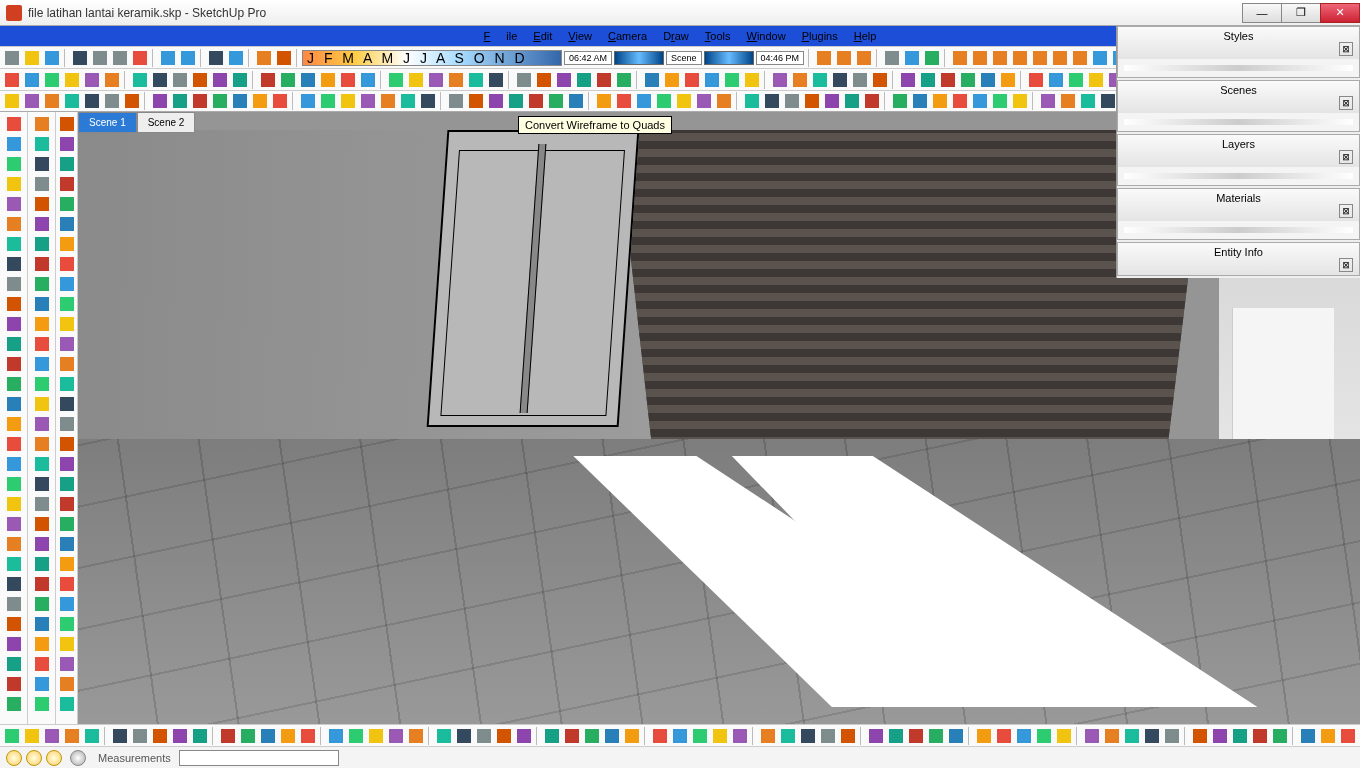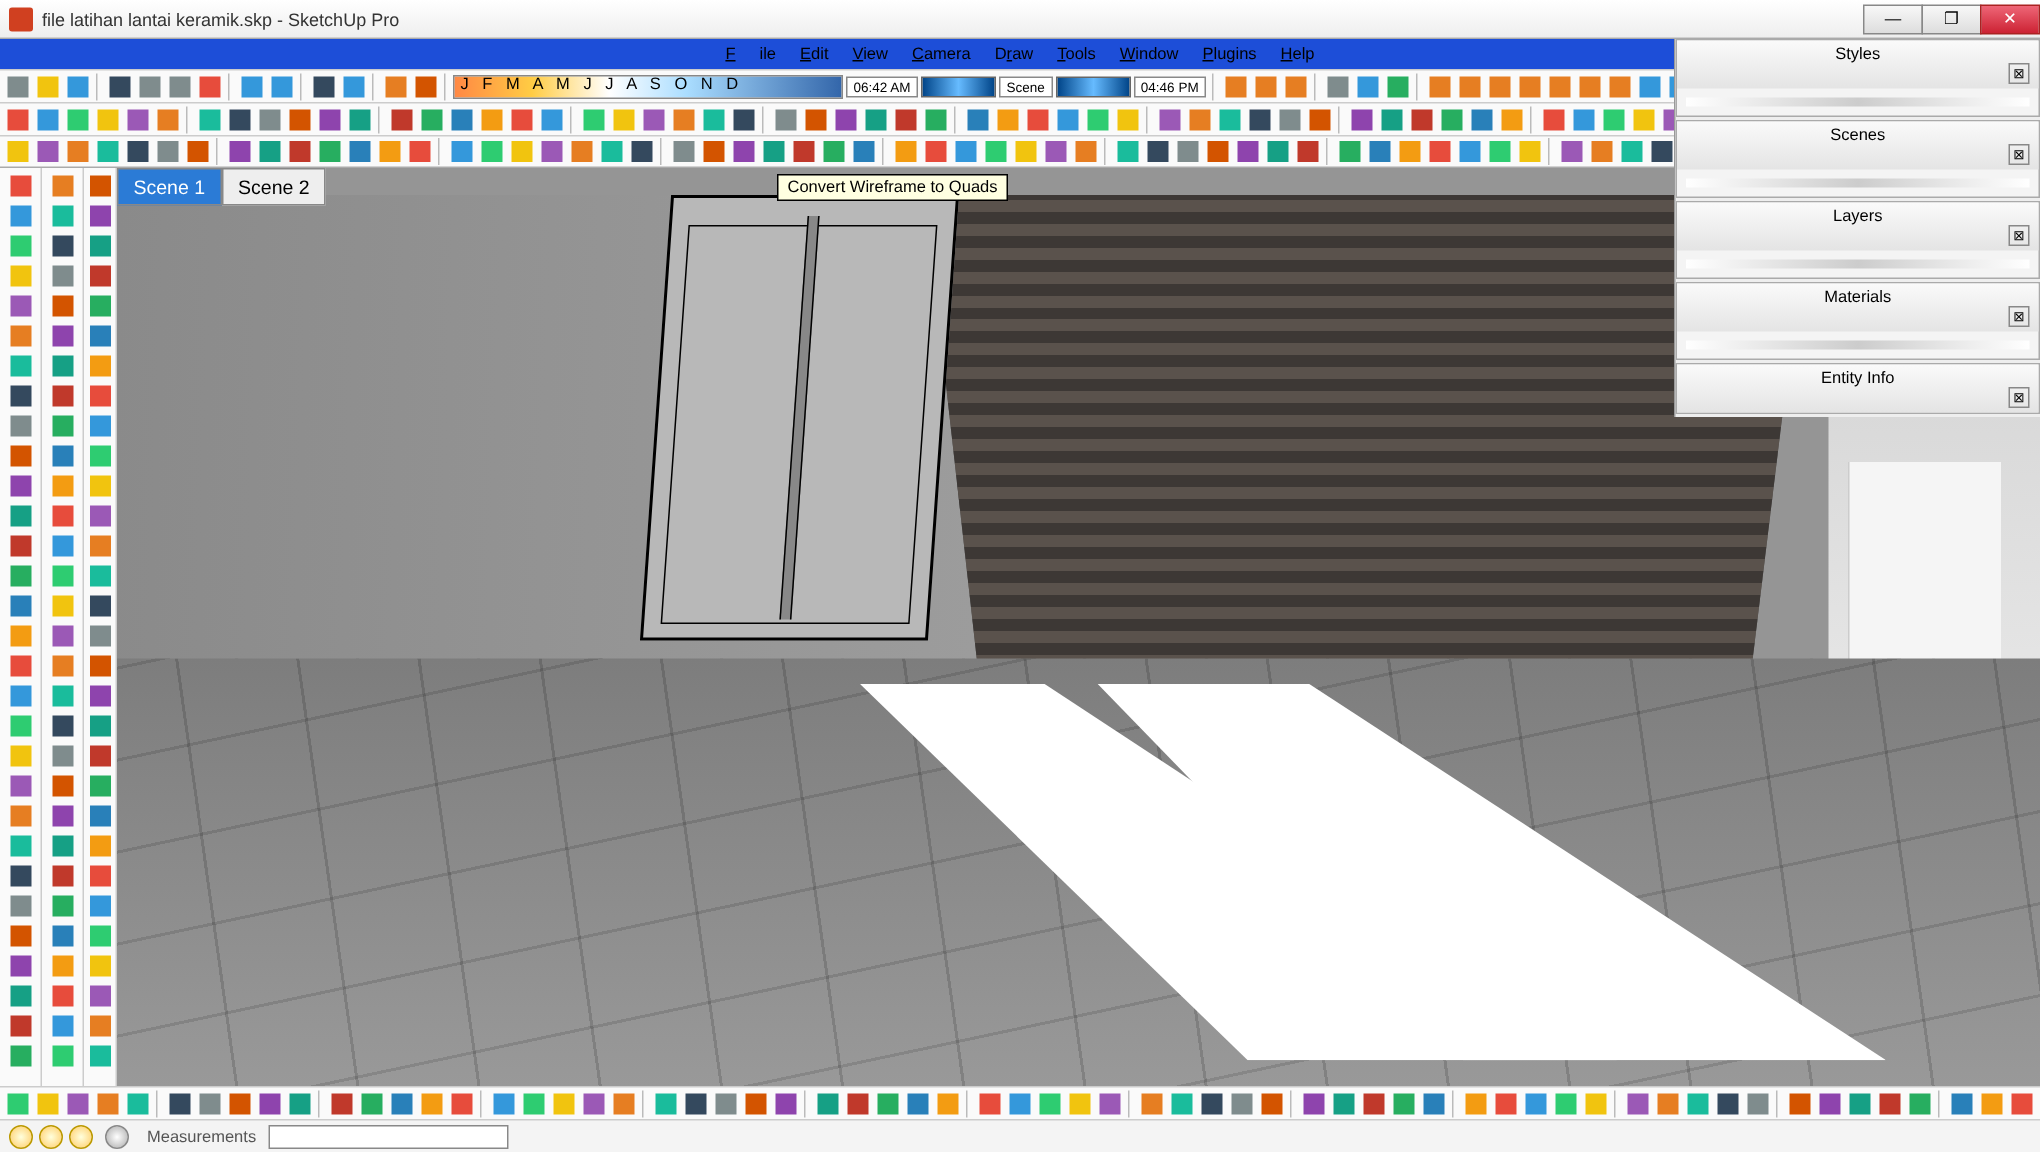--- a/index.html
+++ b/index.html
@@ -12,33 +12,33 @@
 .win-btn.close{background:linear-gradient(#e67,#c23);color:#fff;border-color:#a22;}
 .menubar{height:20px;display:flex;align-items:center;padding:0 12px;background:#1d4ed8;justify-content:center;}
 .menubar span{padding:2px 8px;cursor:default;}
 .menubar span u{text-decoration:underline;}
 .toolrow{height:22px;border-top:1px solid #ccc;background:#fafafa;display:flex;align-items:center;padding:0 2px;overflow:hidden;}
 .toolrow.last{border-bottom:1px solid #aaa;}
 .tbtn{width:18px;height:18px;margin:0 1px;border:1px solid transparent;display:flex;align-items:center;justify-content:center;flex-shrink:0;}
 .tsep{width:4px;height:18px;border-left:1px solid #bbb;margin:0 2px;flex-shrink:0;}
 .ticon{width:14px;height:14px;display:block;}
 .shadow-bar{width:260px;height:16px;background:linear-gradient(90deg,#f84,#fc4 20%,#fff 40%,#adf 60%,#36a 100%);border:1px solid #888;position:relative;}
-.shadow-bar .months{position:absolute;top:-1px;left:0;right:0;font-size:11px;letter-spacing:3px;padding-left:4px;color:#000;}
+.shadow-bar .months{position:absolute;top:-1px;left:0;right:0;font-size:14px;letter-spacing:3px;padding-left:4px;color:#000;}
 .timebox{font-size:9px;padding:1px 4px;border:1px solid #888;background:#fff;margin:0 2px;}
 .layer-drop{width:100px;height:18px;border:1px solid #888;background:#fff;display:flex;align-items:center;padding:0 4px;margin-left:4px;}
 .layer-drop .check{margin-right:4px;}
 .layer-drop .arrow{margin-left:auto;}
 .main{position:absolute;top:112px;left:0;right:0;bottom:44px;display:flex;}
 .leftbar{width:28px;background:#fafafa;border-right:1px solid #ccc;display:flex;flex-direction:column;align-items:center;padding:2px 0;overflow:hidden;}
 .leftbar2{width:28px;background:#fafafa;border-right:1px solid #ccc;display:flex;flex-direction:column;align-items:center;padding:2px 0;overflow:hidden;}
 .leftbar3{width:22px;background:#fafafa;border-right:1px solid #ccc;display:flex;flex-direction:column;align-items:center;padding:2px 0;overflow:hidden;}
 .vbtn{width:18px;height:18px;margin:1px 0;display:flex;align-items:center;justify-content:center;}
 .viewport{flex:1;position:relative;background:#959595;overflow:hidden;}
 .scene-tabs{position:absolute;top:0;left:0;display:flex;z-index:10;}
-.scene-tab{padding:4px 10px;border:1px solid #888;background:#eee;font-size:13px;}
+.scene-tab{padding:4px 10px;border:1px solid #888;background:#eee;font-size:10px;}
 .scene-tab.active{background:#2b7bd6;color:#fff;}
 .room{position:absolute;inset:18px 0 0 0;}
 .floor{position:absolute;bottom:0;left:0;right:0;height:48%;background:linear-gradient(180deg,#7d7d7d,#999);}
 .floor-tiles{position:absolute;inset:0;background:repeating-linear-gradient(82deg,transparent 0 78px,rgba(0,0,0,0.15) 78px 80px),repeating-linear-gradient(-12deg,transparent 0 58px,rgba(0,0,0,0.12) 58px 60px);}
 .lightpatch{position:absolute;background:#fff;}
 .wall-left{position:absolute;top:0;left:0;width:52%;height:56%;background:linear-gradient(92deg,#8a8a8a,#9f9f9f);}
 .wall-right{position:absolute;top:0;right:0;width:11%;height:66%;background:linear-gradient(180deg,#cfcfcf,#eaeaea);}
 .greenline{position:absolute;left:0;width:52%;top:55.5%;height:1px;background:#0c0;}
 .brick{position:absolute;top:0;left:42%;width:46%;height:57%;background:#555;background-image:repeating-linear-gradient(0deg,#3d3835 0 8px,#5a524c 8px 16px),repeating-linear-gradient(90deg,rgba(0,0,0,0.25) 0 2px,transparent 2px 22px);clip-path:polygon(0 0,100% 0,93% 100%,6% 93%);}
 .window{position:absolute;top:0;left:28%;width:15%;height:50%;border:2px solid #000;background:#b8b8b8;transform:skewX(-4deg);}

